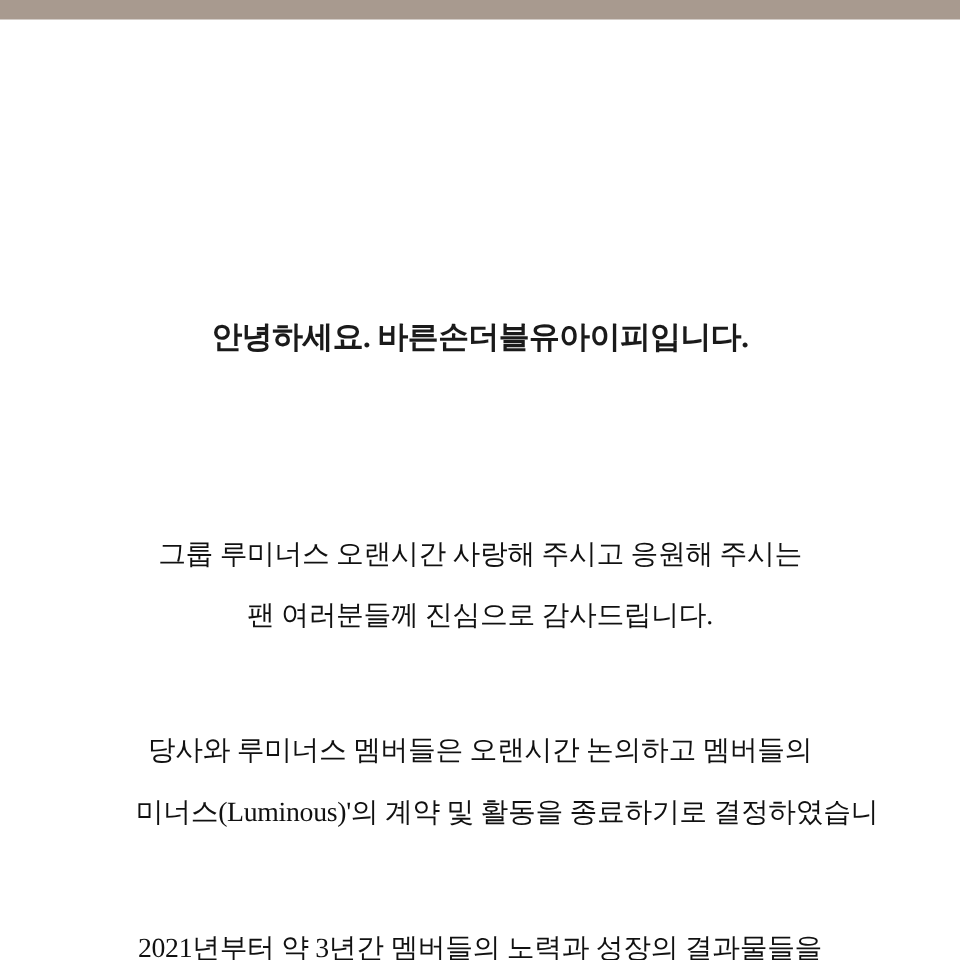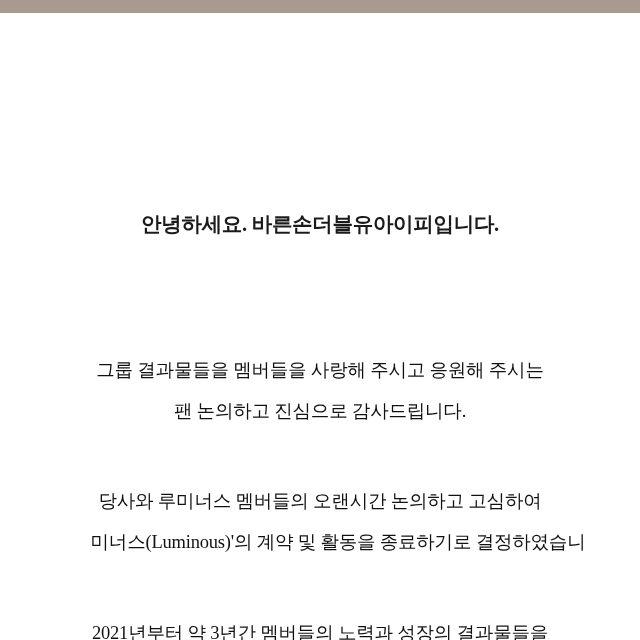--- a/index.html
+++ b/index.html
@@ -76,26 +76,26 @@
 
 <div class="page">
 
   <div class="top-band"></div>
 
   <div class="content">
 
     <div class="headline">안녕하세요. 바른손더블유아이피입니다.</div>
 
     <div class="para para-1">
-      <span class="line">그룹 결과물들을 멤버들을 사랑해 주시고 응원해 주시는</span>
-      <span class="line">팬 논의하고 진심으로 감사드립니다.</span>
+      <span class="line">그룹 루미너스 오랜시간 사랑해 주시고 응원해 주시는</span>
+      <span class="line">팬 여러분들께 진심으로 감사드립니다.</span>
     </div>
 
     <div class="para para-2">
-      <span class="line">당사와 루미너스 멤버들의 오랜시간 논의하고 고심하여</span>
+      <span class="line">당사와 루미너스 멤버들은 오랜시간 논의하고 멤버들의</span>
       <span class="clip-line">미너스(Luminous)'의 계약 및 활동을 종료하기로 결정하였습니</span>
     </div>
 
     <div class="para para-3">
       <span class="line">2021년부터 약 3년간 멤버들의 노력과 성장의 결과물들을</span>
     </div>
 
   </div>
 </div>
 

